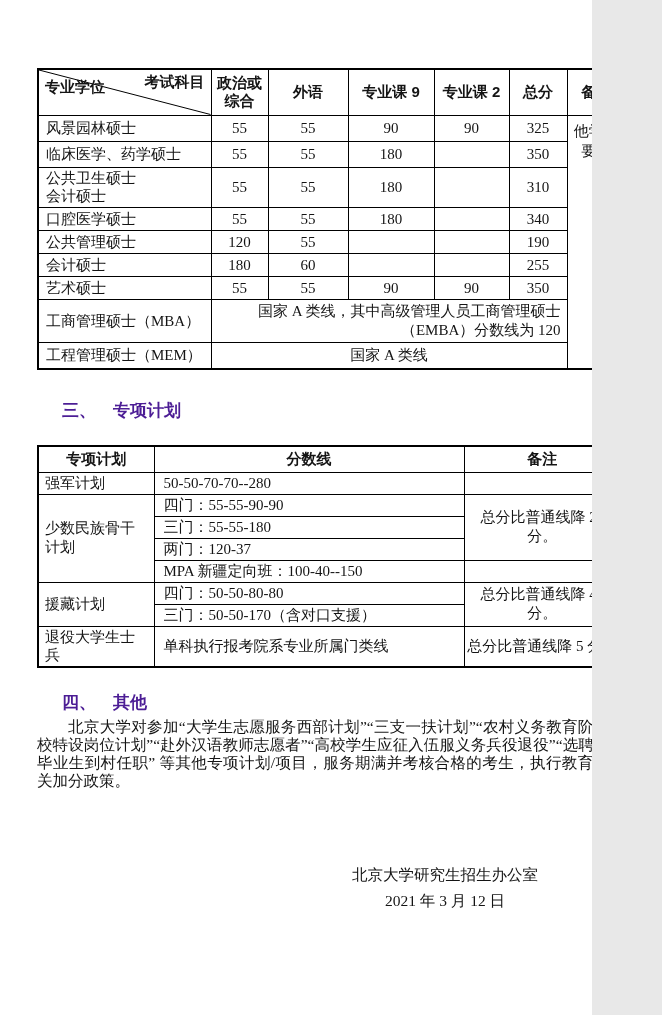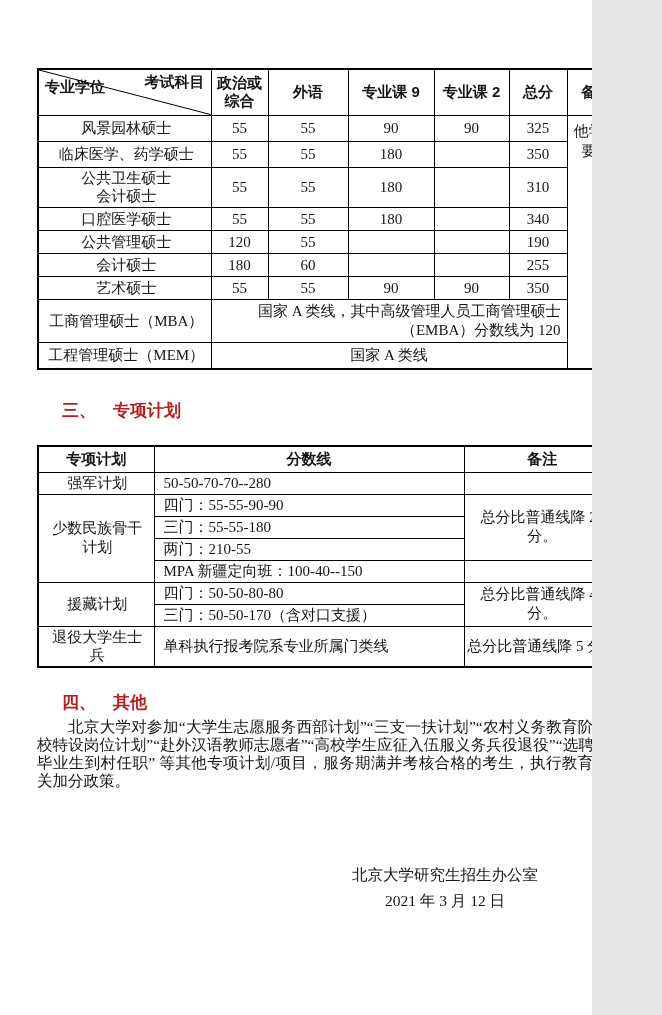--- a/index.html
+++ b/index.html
@@ -21,21 +21,21 @@
     padding:0;
     overflow:hidden;
     vertical-align:middle;
   }
   .hd{
     font-family:"Liberation Sans","DejaVu Sans",sans-serif;
     font-weight:bold;
     text-align:center;
     line-height:1.25;
   }
-  .lab{text-align:center;padding:1px 4px 1px 7px;line-height:1.25;}
+  .lab{text-align:left;padding:1px 4px 1px 7px;line-height:1.25;}
   .num{text-align:center;}
   .preline{white-space:pre-line;font-family:Liberation Serif, serif;}
   .remarkcell{vertical-align:top;text-align:center;padding-top:5px;line-height:1.35;}
   
   .diagcell{position:relative;padding:0;}
   .diagcell svg{position:absolute;left:0;top:0;width:100%;height:100%;display:block;}
   .diag-top{
     position:absolute;top:3px;right:6px;
     font-family:"Liberation Sans","DejaVu Sans",sans-serif;font-weight:bold;font-size:15px;
   }
@@ -54,21 +54,21 @@
   .t1-mem{height:26px;}
   
   .t2-hdr{height:26px;}
   .t2-r{height:22px;}
   .plantable .lab{padding-left:6px;}
   .plantable .score{text-align:left;padding-left:9px;}
   .plantable .rem{text-align:center;}
   .heading{
     position:absolute;left:62px;
     font-family:"Liberation Sans","DejaVu Sans",sans-serif;
-    font-weight:bold;font-size:17px;color:#b91c1c;
+    font-weight:bold;font-size:17px;color:#4c1d95;
   }
   .note{
     position:absolute;left:40px;top:650px;width:585px;
     font-size:14.5px;
   }
   .note .note-label{font-family:"Liberation Sans","DejaVu Sans",sans-serif;font-weight:bold;font-style:normal;}
   .note .note-text{font-style:italic;}
   .para{
     position:absolute;left:37px;top:718px;width:588px;
     font-size:15.5px;line-height:18px;
@@ -203,21 +203,21 @@
       </tr>
       <tr class="t2-r">
         <td class="lab" rowspan="4">少数民族骨干计划</td>
         <td class="score">四门：55-55-90-90</td>
         <td class="rem" rowspan="3">总分比普通线降 20 分。</td>
       </tr>
       <tr class="t2-r">
         <td class="score">三门：55-55-180</td>
       </tr>
       <tr class="t2-r">
-        <td class="score">两门：210-55</td>
+        <td class="score">两门：120-37</td>
       </tr>
       <tr class="t2-r">
         <td class="score">MPA 新疆定向班：100-40--150</td>
         <td class="rem"></td>
       </tr>
       <tr class="t2-r">
         <td class="lab" rowspan="2">援藏计划</td>
         <td class="score">四门：50-50-80-80</td>
         <td class="rem" rowspan="2">总分比普通线降 40 分。</td>
       </tr>

